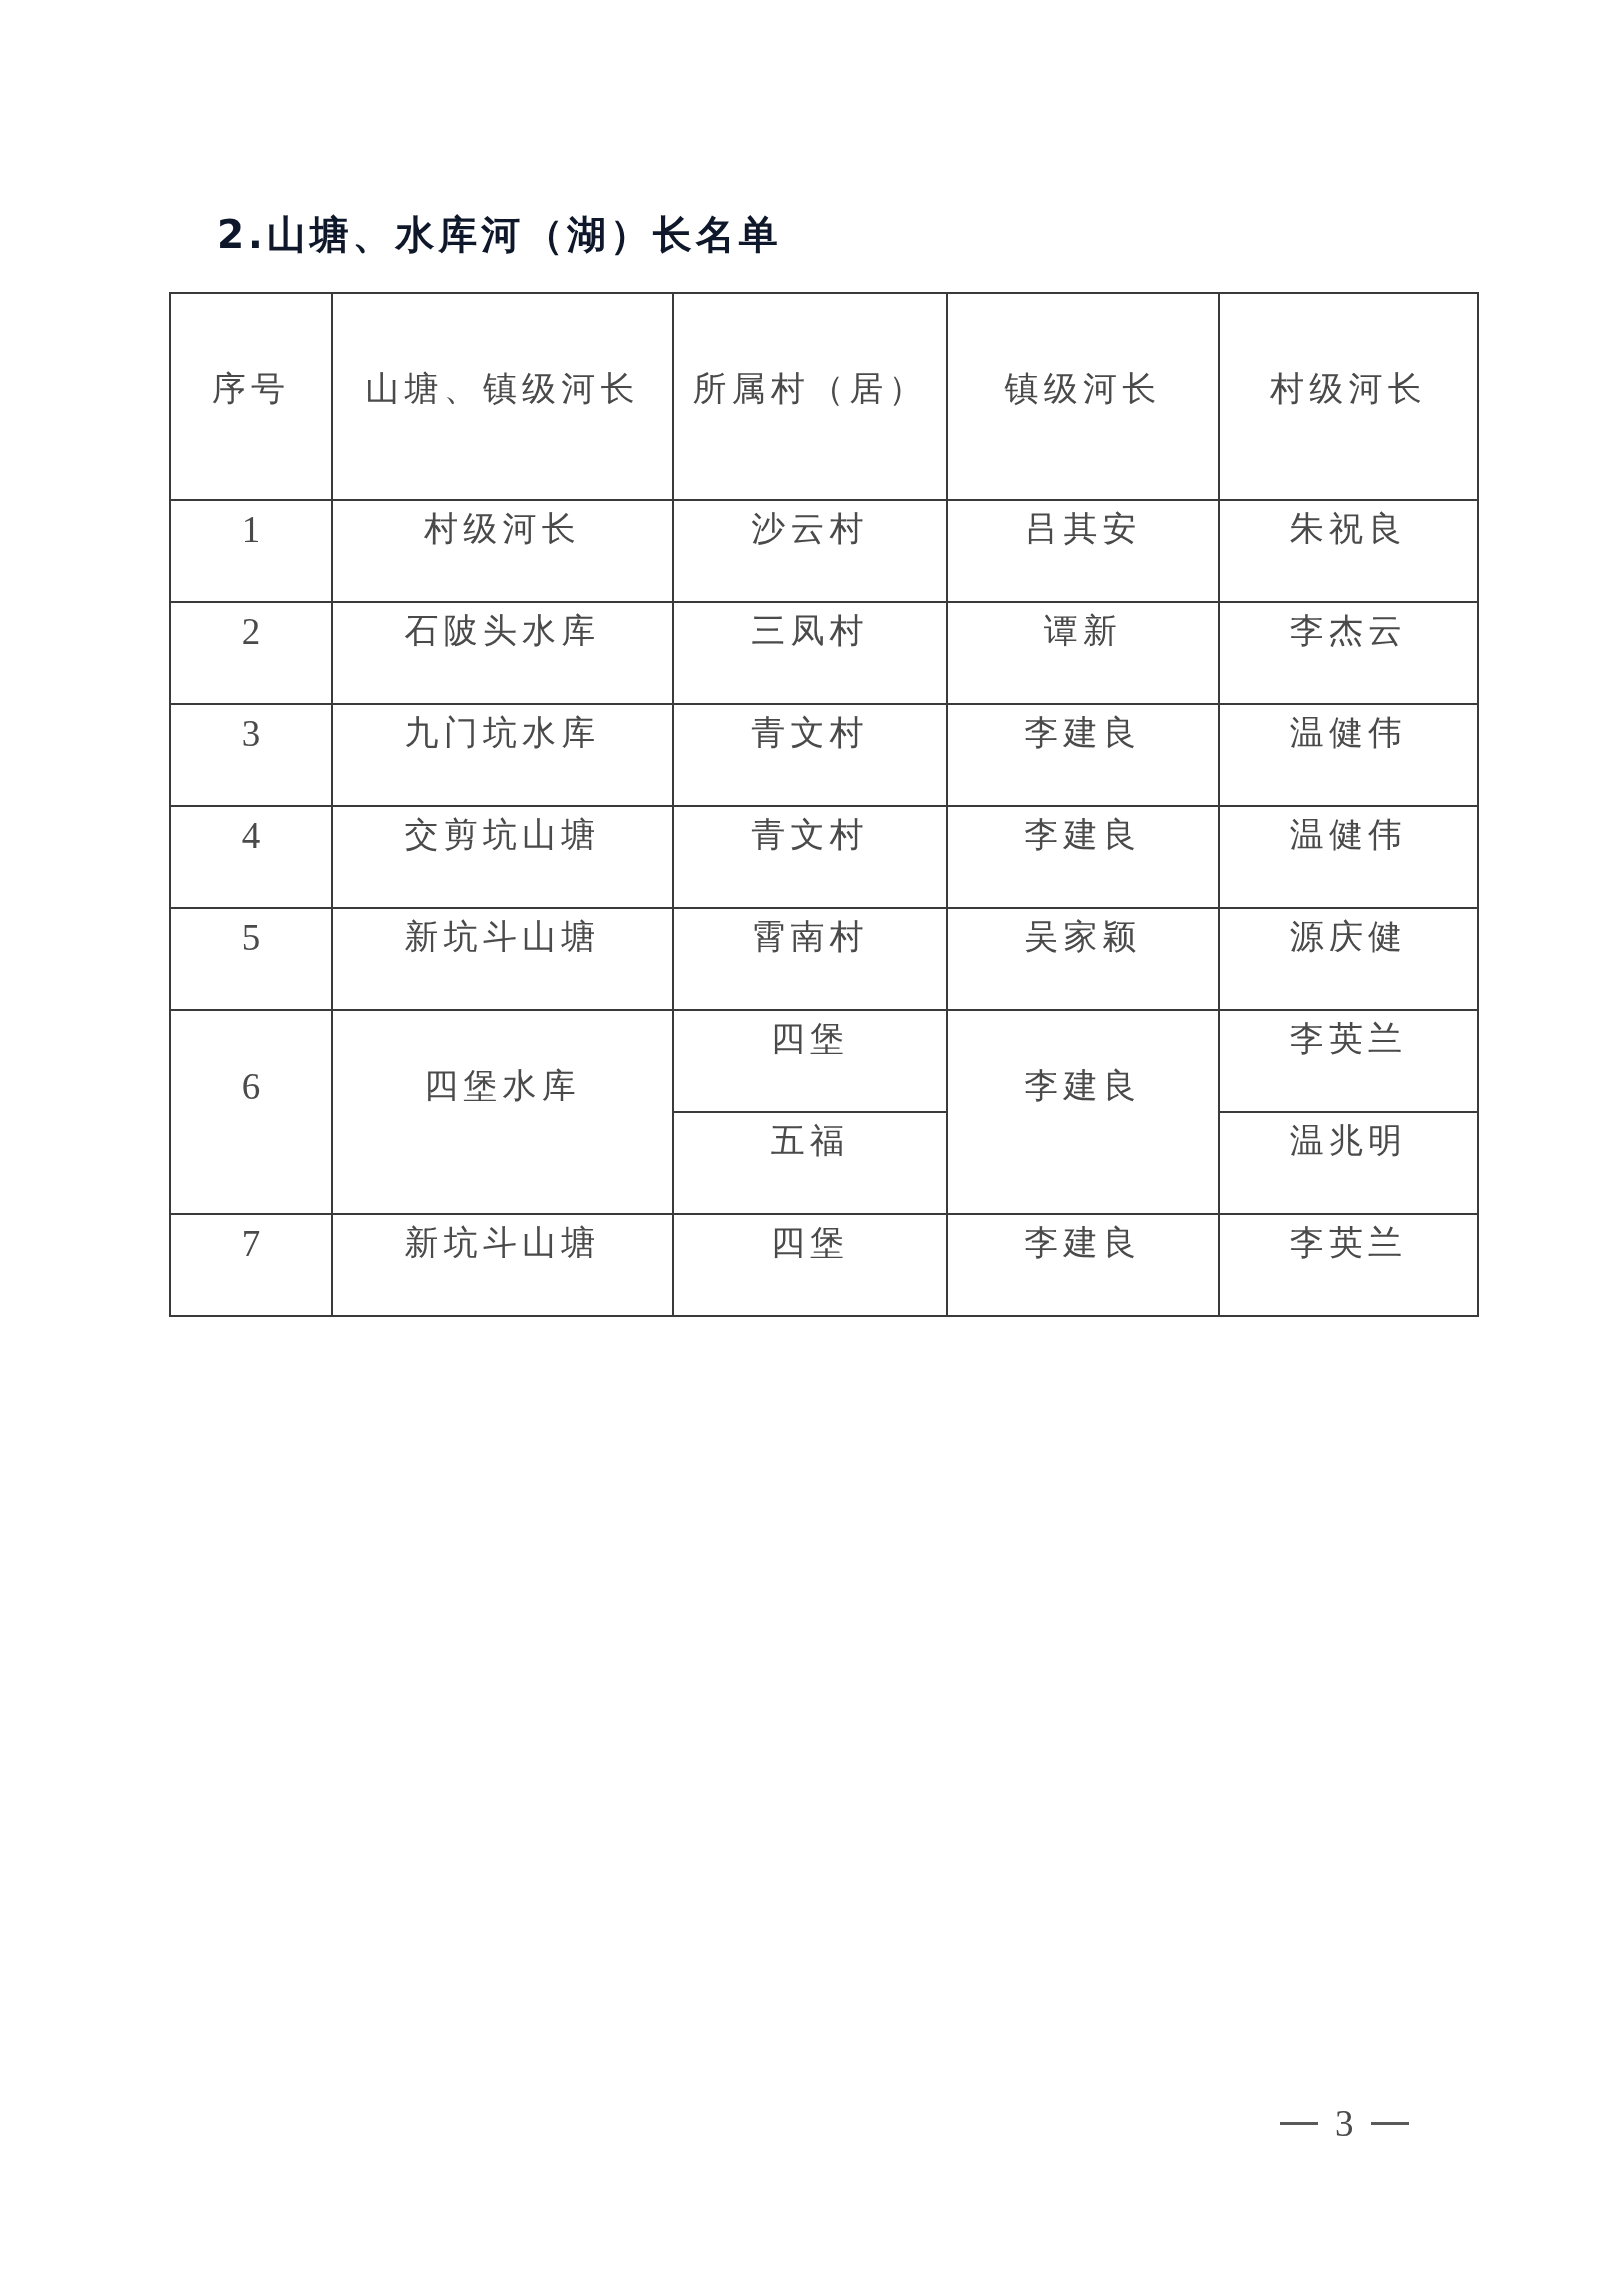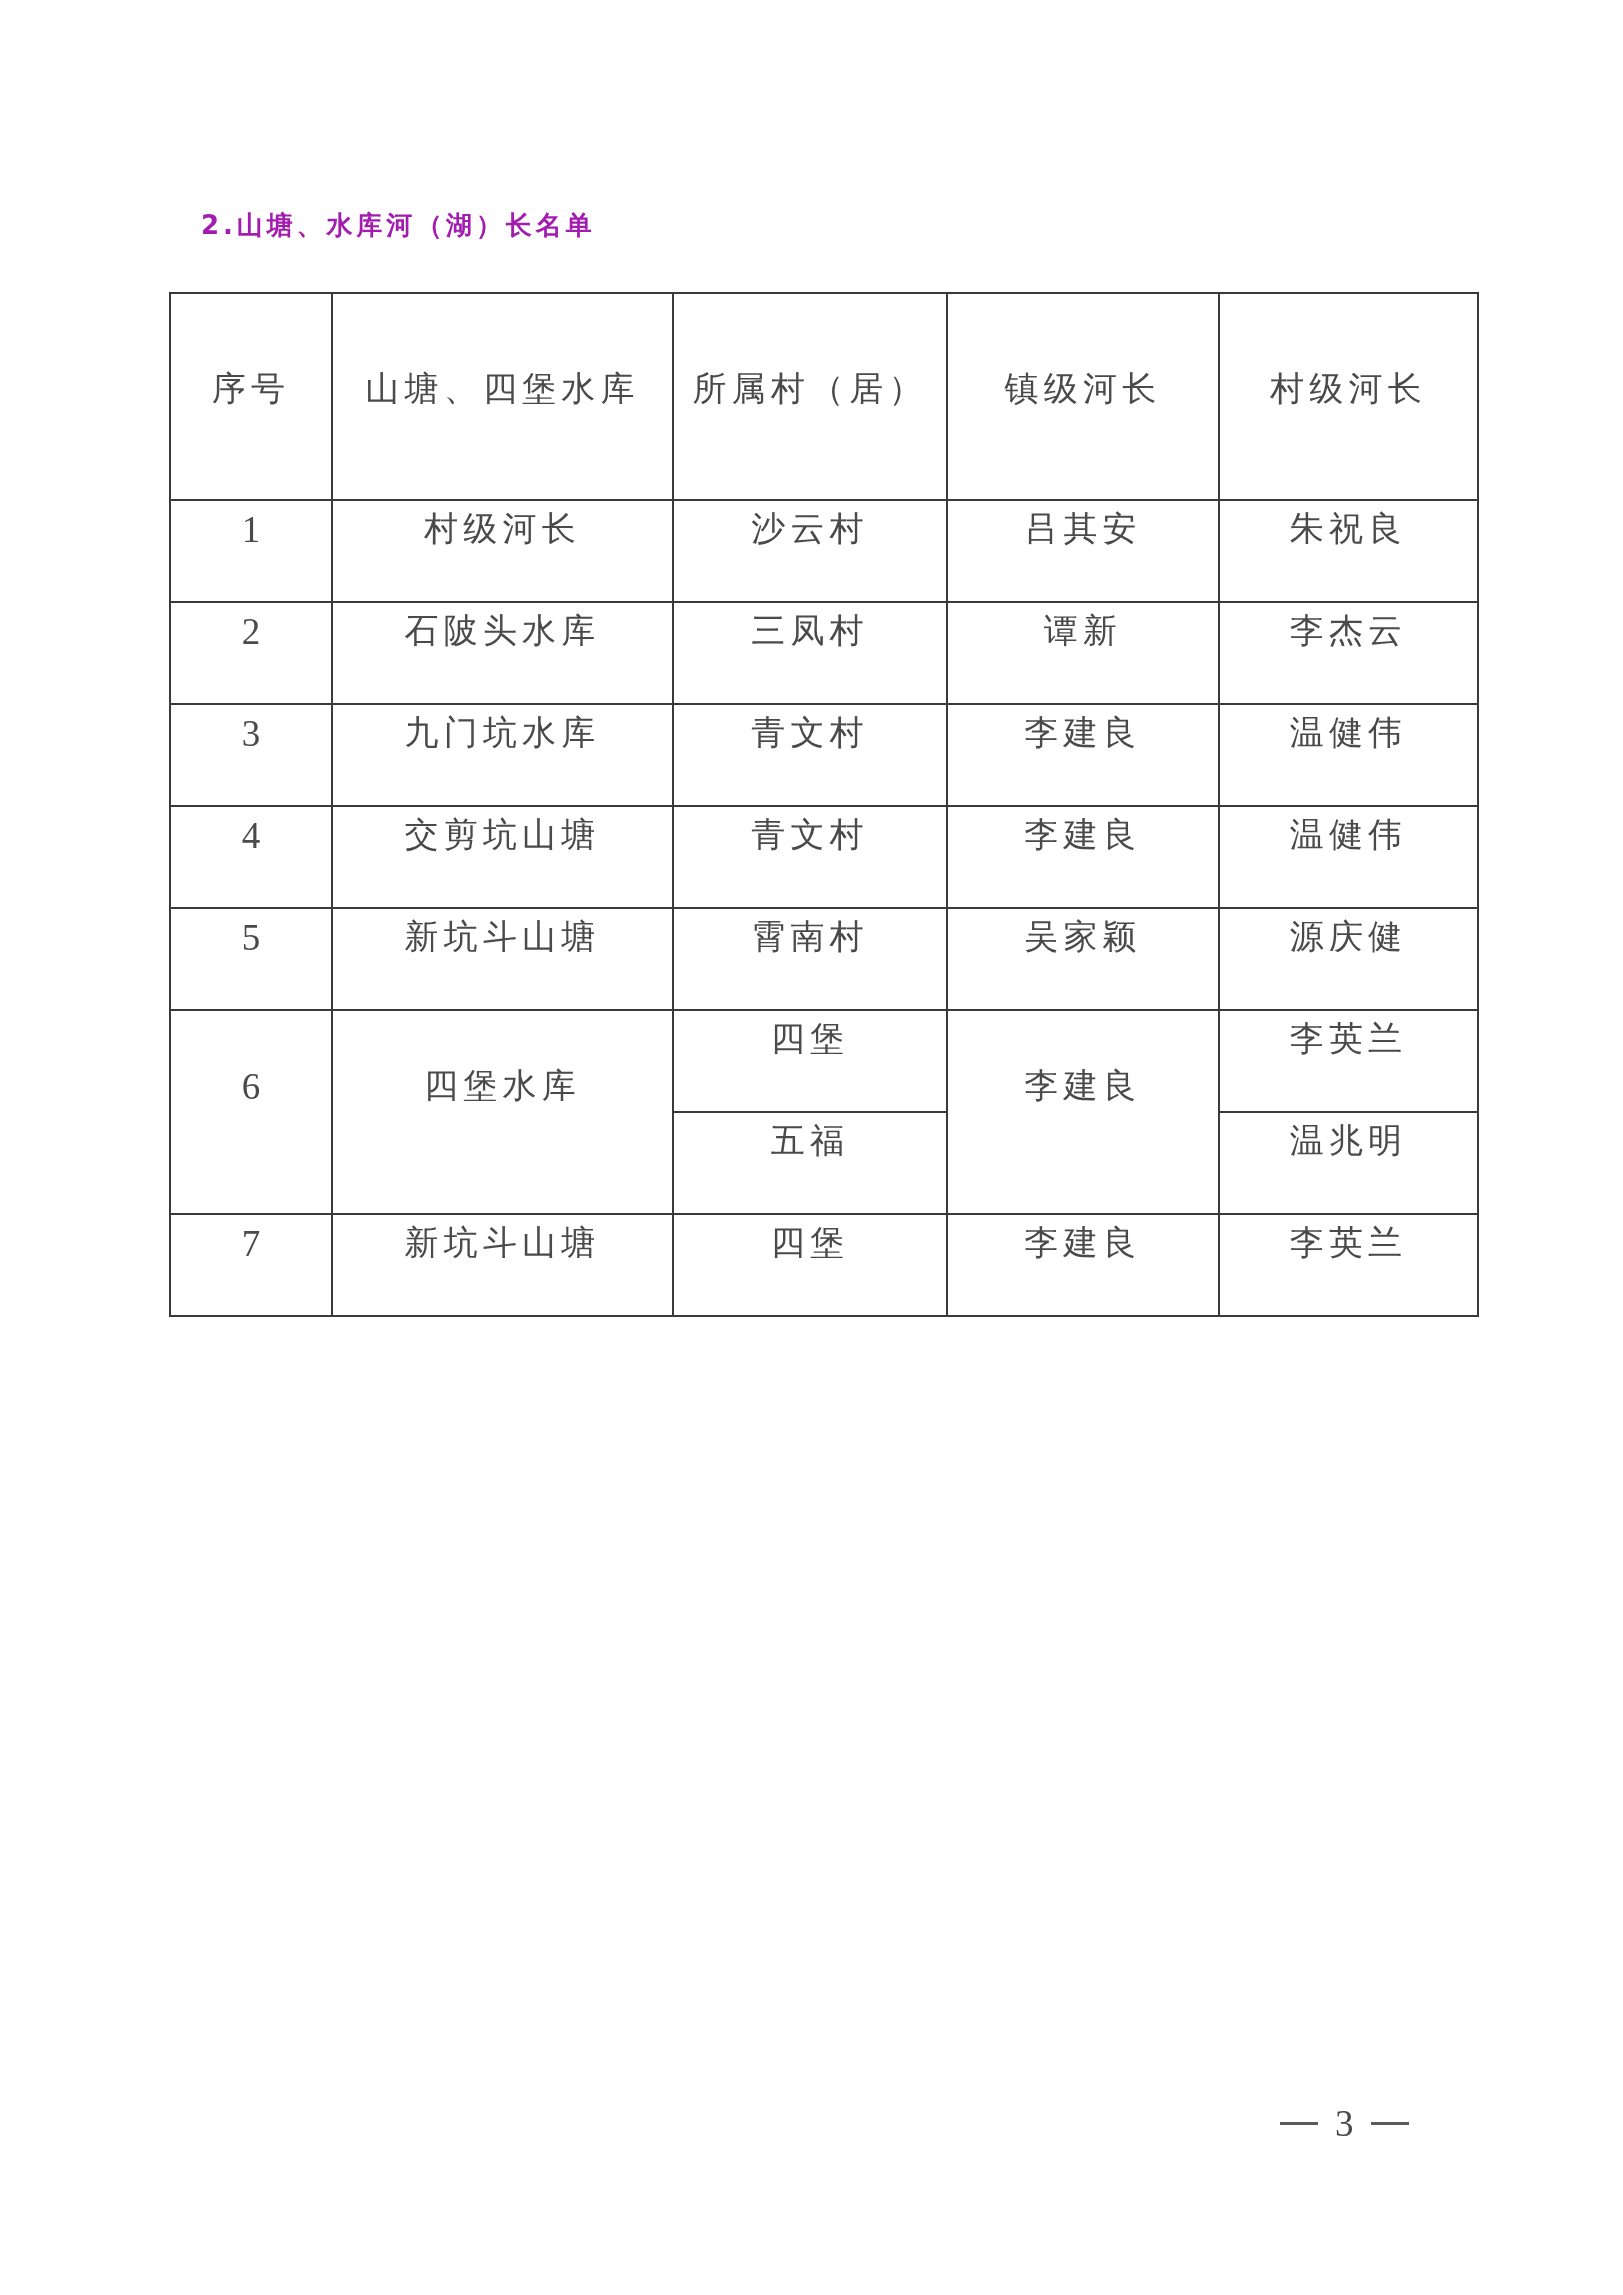--- a/index.html
+++ b/index.html
@@ -6,26 +6,26 @@
   body {
     width: 1624px; height: 2295px;
     background: #ffffff;
     position: relative;
     font-family: "DejaVu Serif", "Liberation Serif", serif;
     color: #4a4a4a;
     overflow: hidden;
   }
   .title {
     position: absolute;
-    left: 201px; top: 208px;
+    left: 217px; top: 208px;
     font-family: "DejaVu Sans", "Liberation Sans", sans-serif;
     font-weight: bold;
-    font-size: 26px;
+    font-size: 39px;
     letter-spacing: 3.9px;
-    color: #a21caf;
+    color: #0f172a;
     white-space: nowrap;
   }
   table.roster {
     position: absolute;
     left: 169px; top: 292px;
     width: 1309px;
     border-collapse: collapse;
     table-layout: fixed;
   }
   table.roster td, table.roster th {
@@ -68,21 +68,21 @@
   <colgroup>
     <col style="width:162px">
       <col style="width:341px">
       <col style="width:274px">
       <col style="width:272px">
       <col style="width:259px">
   </colgroup>
   <tbody>
       <tr>
     <th><span class="lbl">序号</span></th>
-    <th><span class="lbl">山塘、四堡水库</span></th>
+    <th><span class="lbl">山塘、镇级河长</span></th>
     <th><span class="lbl">所属村（居）</span></th>
     <th><span class="lbl">镇级河长</span></th>
     <th><span class="lbl">村级河长</span></th>
   </tr>
 
   <tr class="r-std">
     <td class="num"><span class="lbl">1</span></td>
     <td><span class="lbl">村级河长</span></td>
     <td><span class="lbl">沙云村</span></td>
     <td><span class="lbl">吕其安</span></td>

